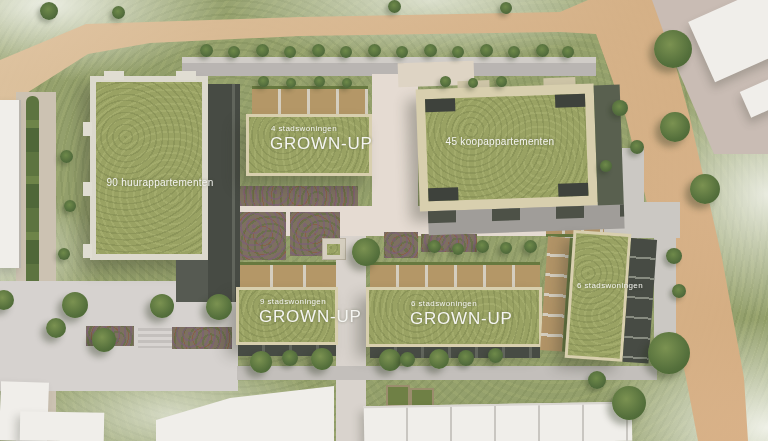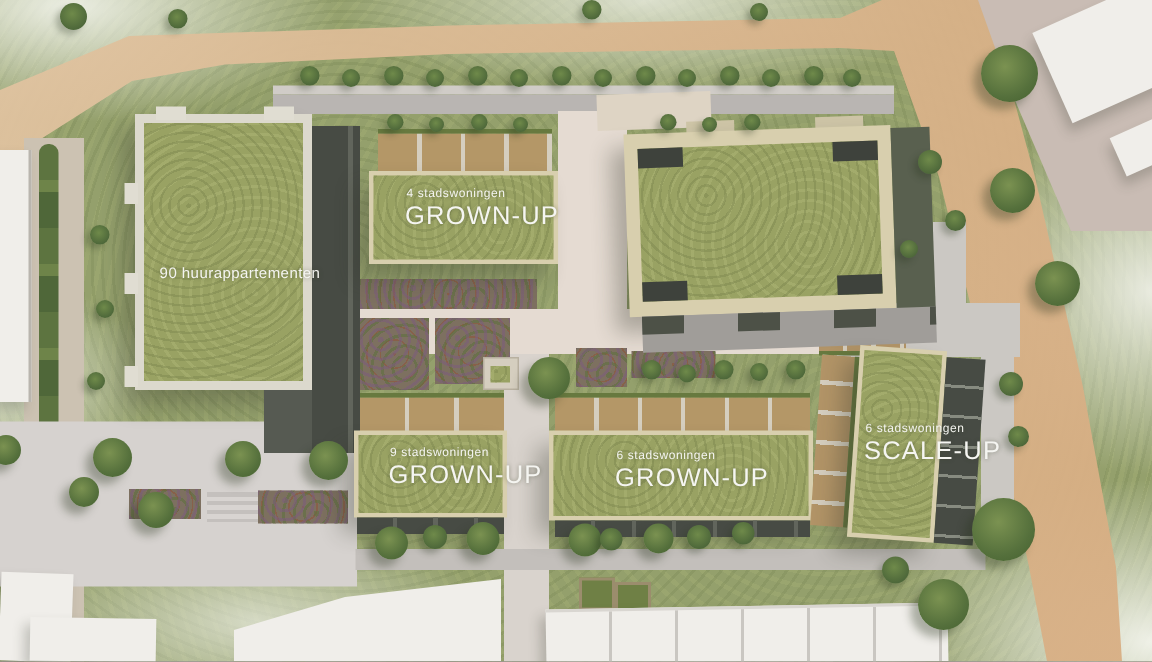--- a/index.html
+++ b/index.html
@@ -229,23 +229,23 @@
   <div class="abs bush" style="left:40px;top:2px;width:18px;height:18px;"></div>
   <div class="abs bush" style="left:112px;top:6px;width:13px;height:13px;"></div>
   <div class="abs bush" style="left:388px;top:0px;width:13px;height:13px;"></div>
   <div class="abs bush" style="left:500px;top:2px;width:12px;height:12px;"></div>
 
   <div class="abs lbl lbl-md tc" style="left:100px;top:177px;width:120px;">90 huurappartementen</div>
 
   <div class="abs lbl lbl-sm" style="left:271px;top:124px;">4 stadswoningen</div>
   <div class="abs lbl lbl-lg" style="left:270px;top:134px;">GROWN-UP</div>
 
+  <div class="abs lbl lbl-md tc" style="left:420px;top:136px;width:160px;">45 koopappartementen</div>
 
   <div class="abs lbl lbl-sm" style="left:260px;top:297px;">9 stadswoningen</div>
   <div class="abs lbl lbl-lg" style="left:259px;top:307px;">GROWN-UP</div>
 
   <div class="abs lbl lbl-sm" style="left:411px;top:299px;">6 stadswoningen</div>
   <div class="abs lbl lbl-lg" style="left:410px;top:309px;">GROWN-UP</div>
 
   <div class="abs lbl lbl-sm" style="left:577px;top:281px;">6 stadswoningen</div>
-  <div class="abs lbl lbl-lg" style="left:576px;top:291px;">SCALE-UP</div>
 
 </div>
 
 </body></html>

